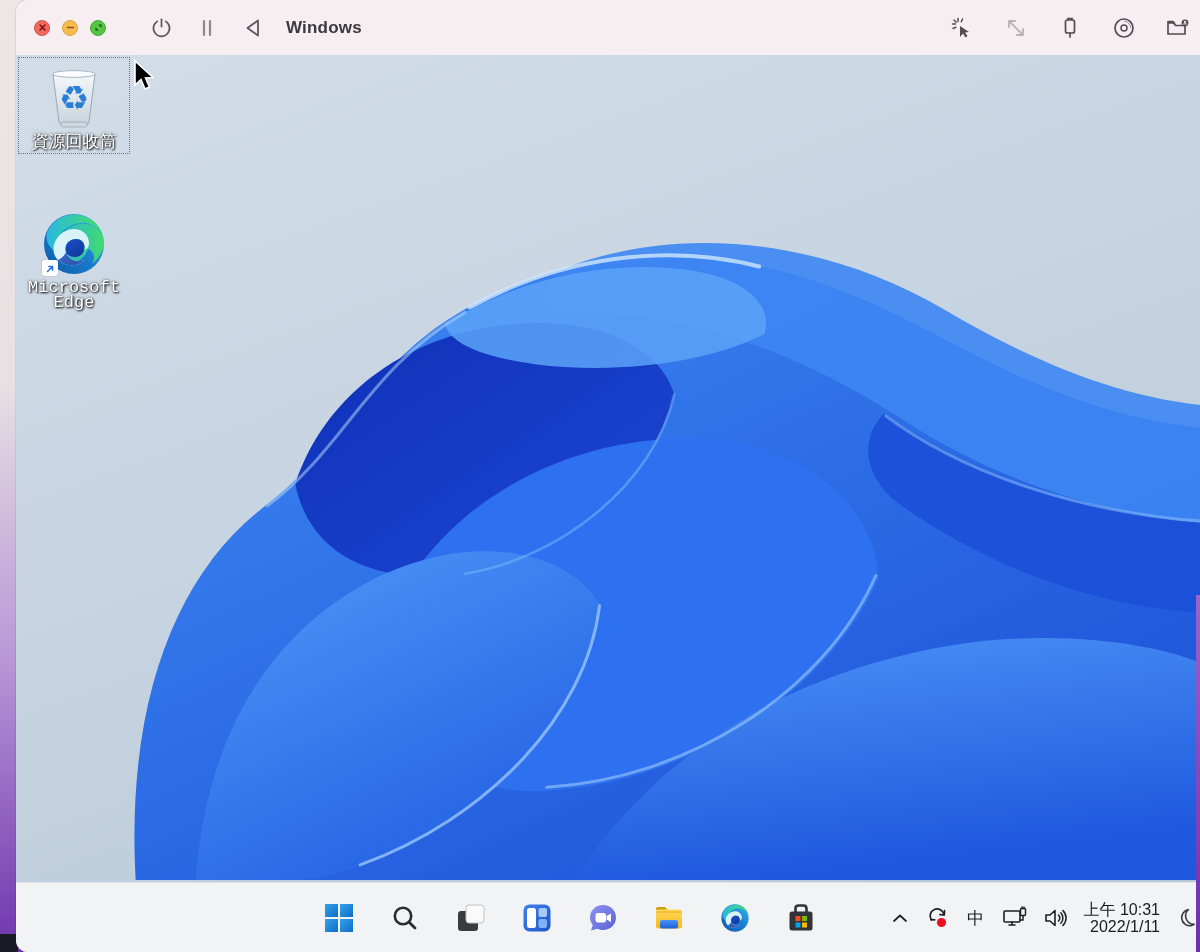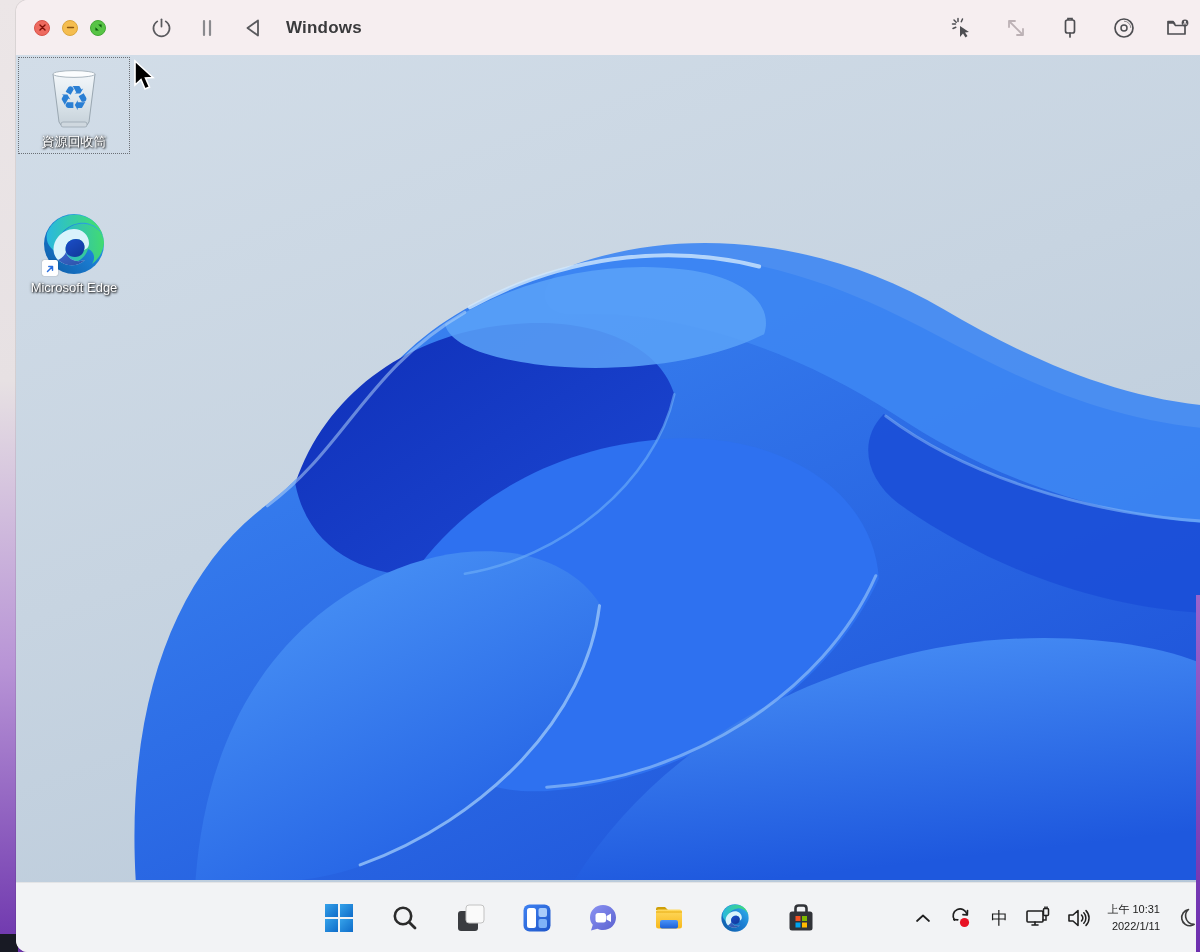--- a/index.html
+++ b/index.html
@@ -25,40 +25,40 @@
   .tb-right { position:absolute; right:18px; top:0; height:55px; display:flex; align-items:center; gap:20px; }
 
   
   .desktop { position:relative; width:100%; height:827px; background:linear-gradient(160deg,#d2dde8 0%, #c7d4e1 45%, #b6c7d8 100%); overflow:hidden; }
   .wallpaper { position:absolute; inset:0; }
 
   
   .dsk-icon { position:absolute; width:112px; display:flex; flex-direction:column; align-items:center; cursor:default; }
   .dsk-icon.selected { border:1px dotted #6b6f75; background:rgba(255,255,255,.02); }
   .dsk-icon .art { position:relative; width:68px; height:68px; display:flex; align-items:center; justify-content:center; }
-  .dsk-label { margin-top:2px; font-size:13px; line-height:15px; color:#ffffff; text-align:center;
+  .dsk-label { margin-top:2px; font-size:17px; line-height:15px; color:#ffffff; text-align:center;
                text-shadow:1px 1px 2px rgba(0,0,0,.95), 0 0 3px rgba(0,0,0,.7); }
   .shortcut-badge { position:absolute; left:2px; bottom:2px; width:16px; height:16px; background:#fff; border-radius:2px;
                     display:flex; align-items:center; justify-content:center; box-shadow:0 0 1px rgba(0,0,0,.5); }
 
   .cursor-arrow { position:absolute; left:116px; top:4px; }
 
   
   .purple-strip { position:absolute; right:0; top:595px; width:4px; height:357px; background:linear-gradient(180deg,#9a63cc,#6d2fae); z-index:60; }
 
   
   .taskbar { position:relative; height:70px; background:#f2f3f5; border-top:1px solid #e3e4e6; }
   .tb-center { position:absolute; left:303px; top:0; height:70px; display:flex; align-items:center; gap:26px; }
   .task-btn { width:40px; height:40px; border:none; background:transparent; border-radius:6px; display:flex; align-items:center; justify-content:center; cursor:default; }
   .task-btn svg { display:block; }
 
   .tb-tray { position:absolute; right:14px; top:0; height:70px; display:flex; align-items:center; gap:15px; }
   .tray-btn { background:none; border:none; display:flex; align-items:center; justify-content:center; min-width:22px; height:34px; cursor:default; }
   .ime { font-size:17px; color:#1b1b1b; font-weight:400; }
-  .clock { text-align:right; font-size:11px; line-height:17px; color:#1b1b1b; cursor:default; }
+  .clock { text-align:right; font-size:16px; line-height:17px; color:#1b1b1b; cursor:default; }
 </style>
 </head>
 <body>
 
 <div class="mac-bg"></div>
 <div class="dark-corner"></div>
 
 <div class="vm-window">
 
   <div class="titlebar">
@@ -189,21 +189,21 @@
           </defs>
           <path d="M10 8 L52 8 L46 56 Q45 60 40 60 L22 60 Q17 60 16 56 Z" fill="url(#binG)" stroke="#9aa7b1" stroke-width="1"></path>
           <ellipse cx="31" cy="8" rx="21" ry="3.4" fill="#fbfdfe" stroke="#aab6bf" stroke-width="1"></ellipse>
           <rect x="18" y="56" width="26" height="5" rx="2" fill="#cfd8df" stroke="#9aa7b1" stroke-width=".8"></rect>
           <text x="31" y="44" text-anchor="middle" font-size="34" fill="#2a7fd4" font-family="DejaVu Sans, sans-serif">♻</text>
         </svg>
       </div>
       <div class="dsk-label">資源回收筒</div>
     </div>
 
-    <div class="dsk-icon" style="left:10px; top:155px; width:96px;">
+    <div class="dsk-icon" style="left:10px; top:155px; width:96px;font-family:Liberation Mono, monospace;">
       <div class="art">
         <svg width="66" height="66" viewBox="0 0 66 66">
           <defs>
             <linearGradient id="eg1" x1="0" y1="1" x2="1" y2="0">
               <stop offset="0" stop-color="#0c59a4"></stop>
                 <stop offset=".55" stop-color="#1c7fd4"></stop>
                 <stop offset="1" stop-color="#37c0f0"></stop>
             </linearGradient>
             <linearGradient id="eg2" x1="0" y1="0" x2="1" y2="0">
               <stop offset="0" stop-color="#29b8e0"></stop>

